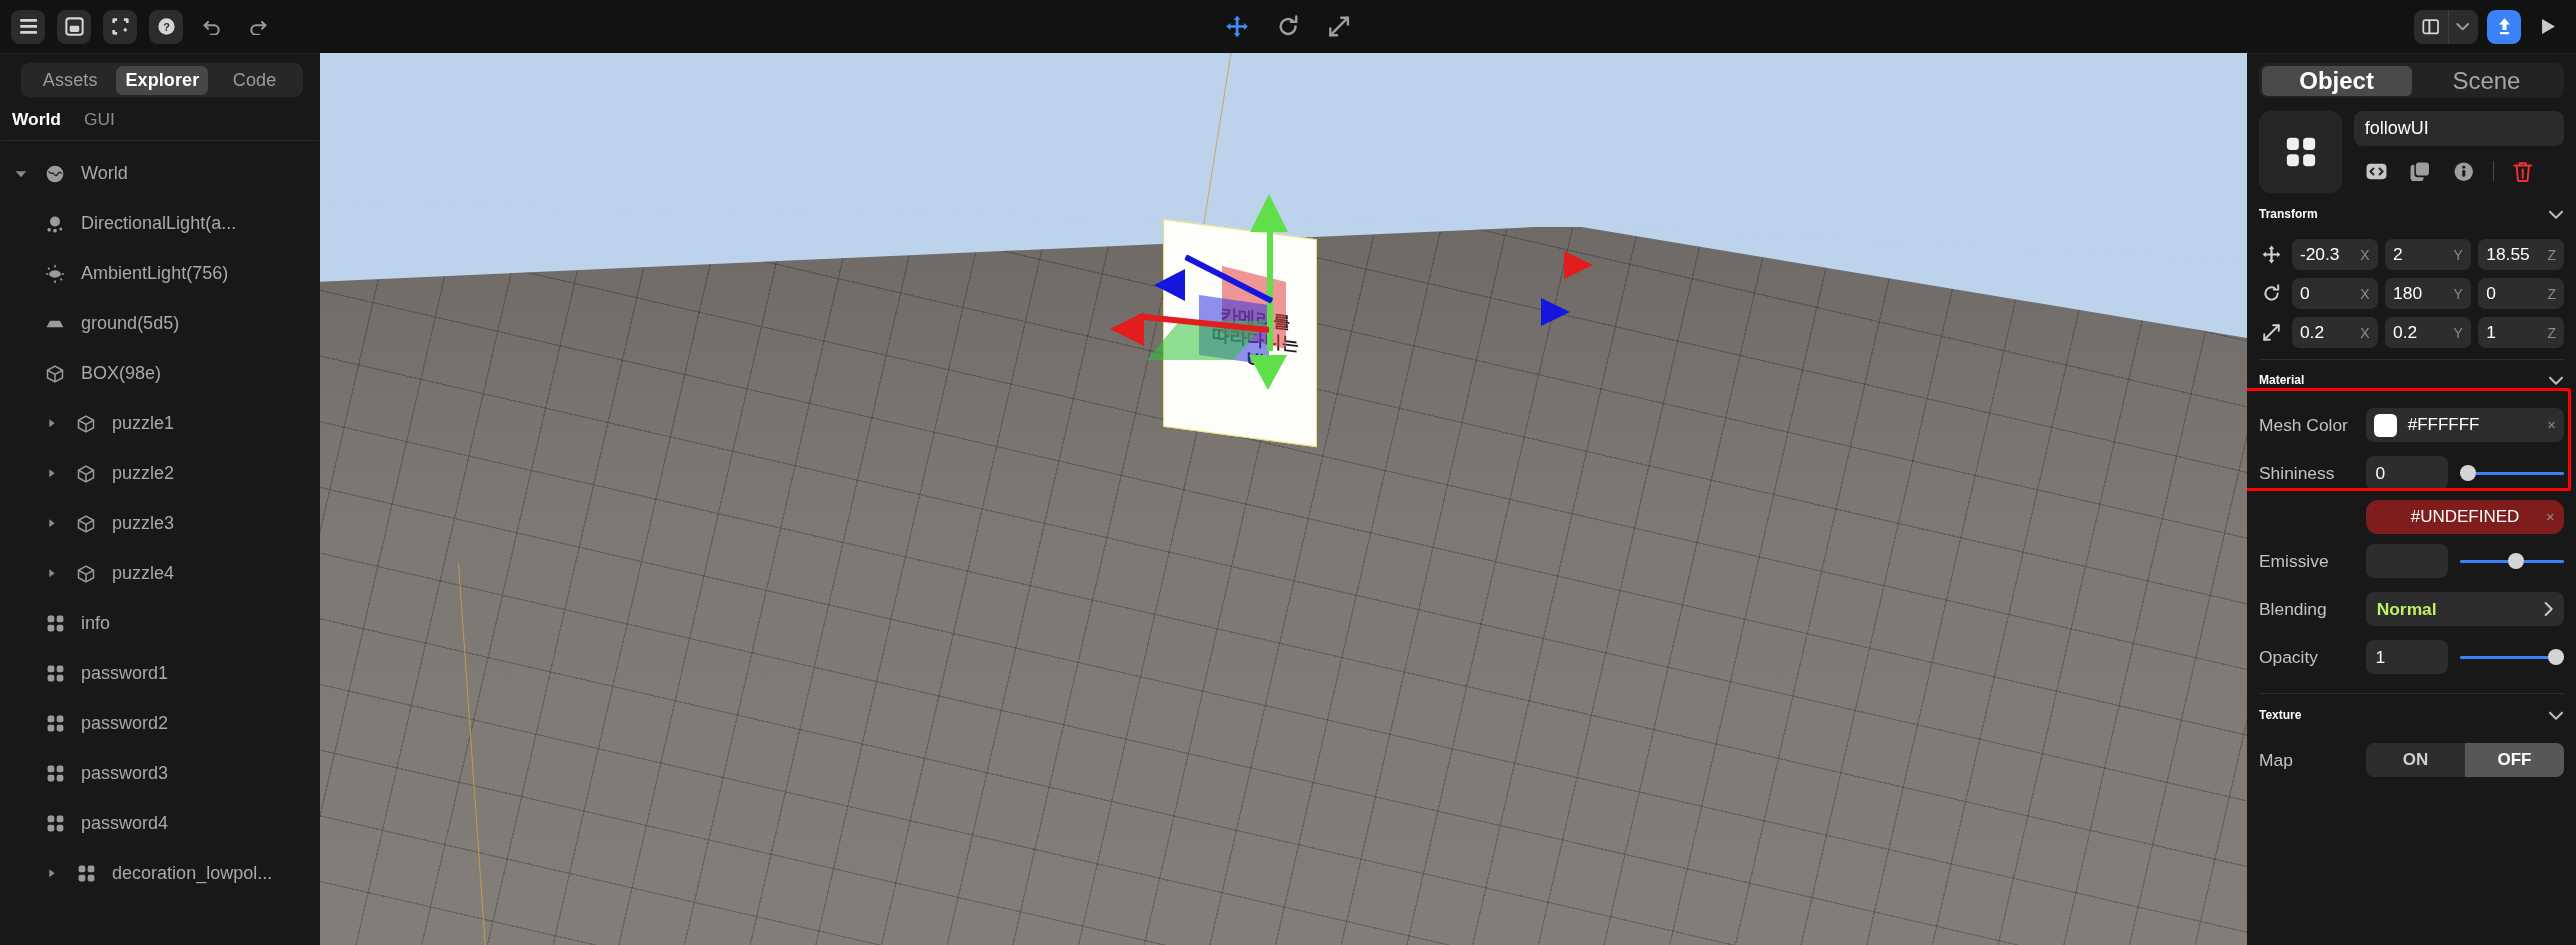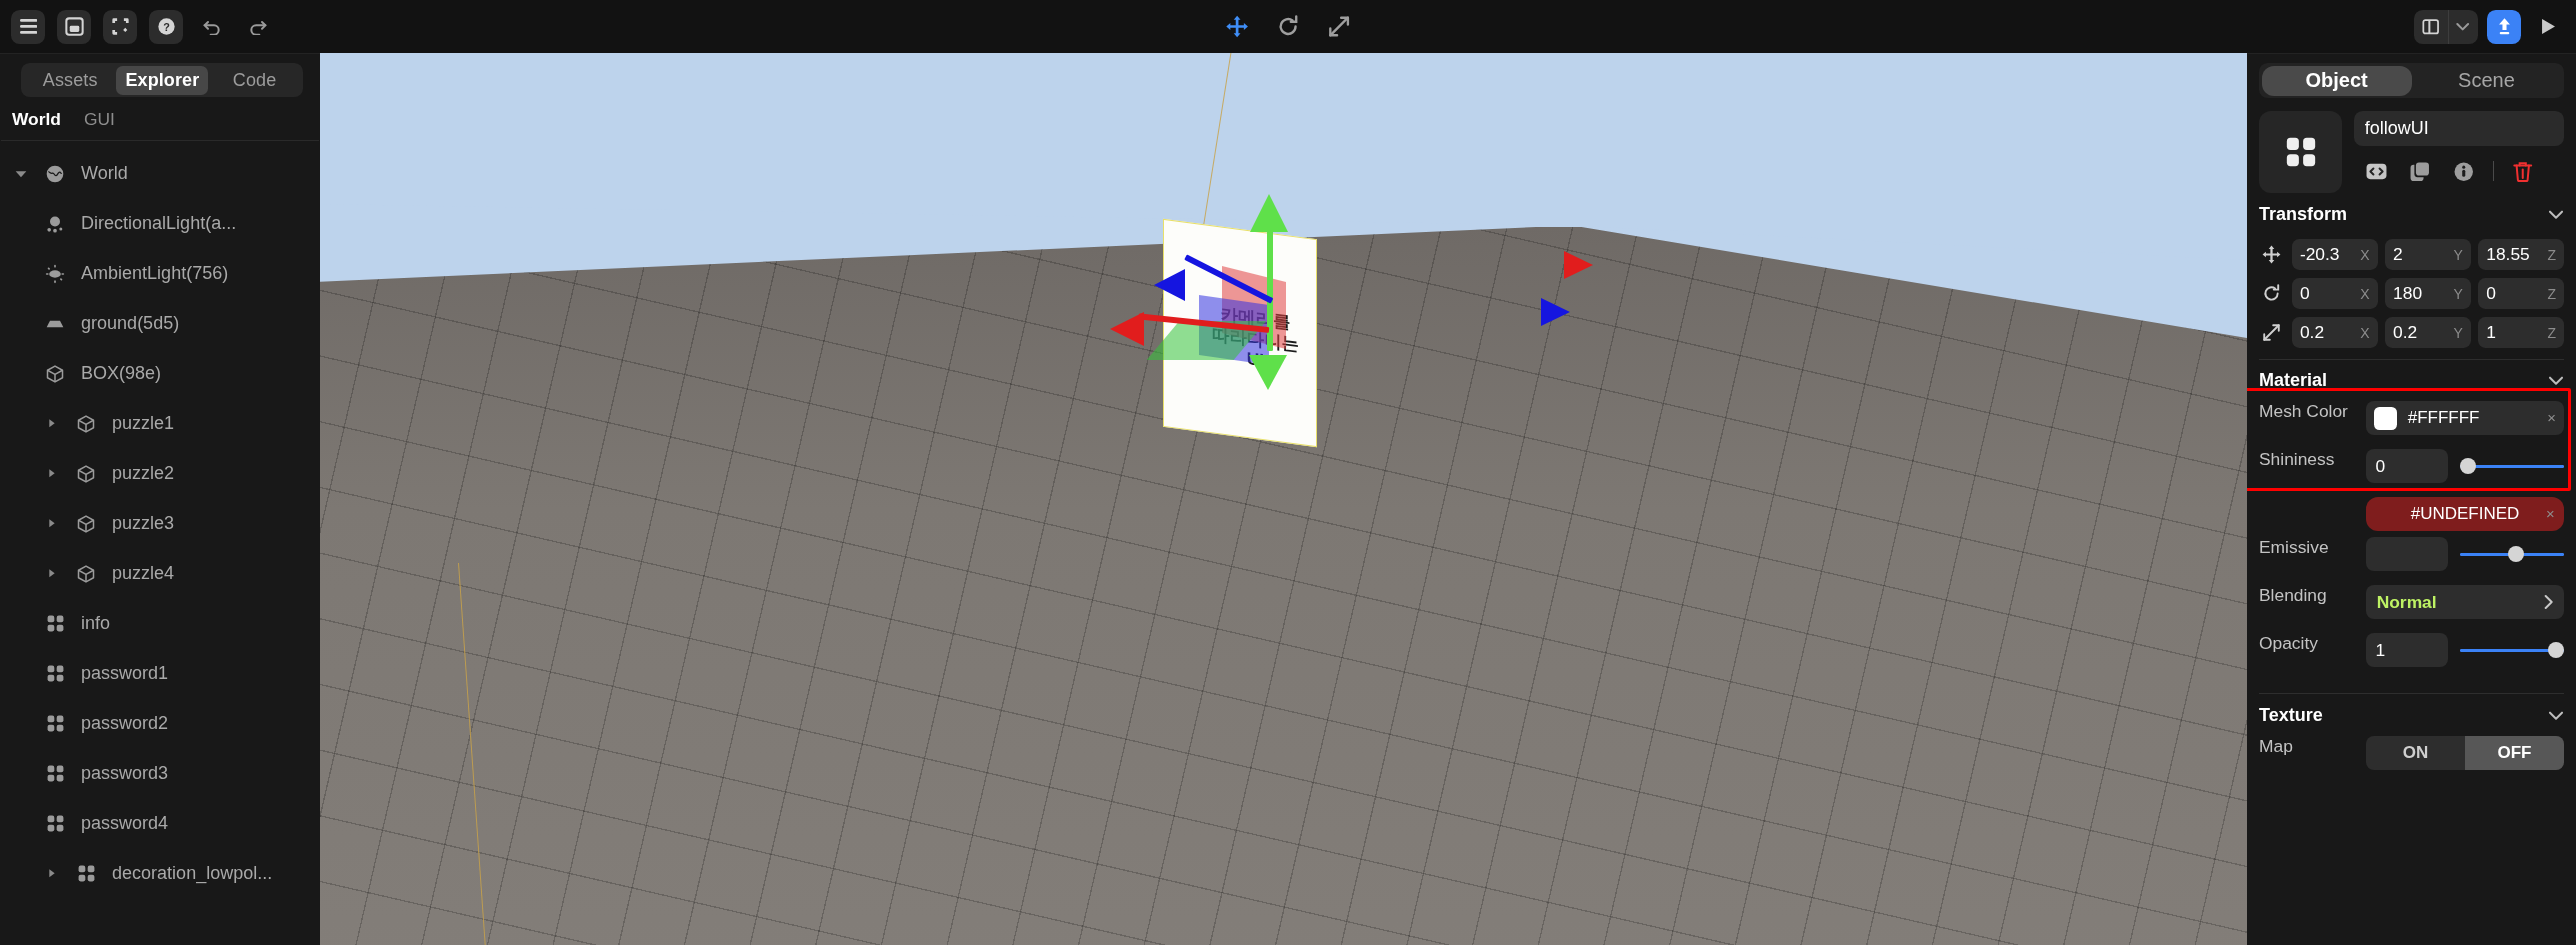--- a/index.html
+++ b/index.html
@@ -169,21 +169,21 @@
     position: absolute; right: 0; top: 53px; width: 329px; height: 892px;
     background: #181818; border-top: 0.7px solid #232323; overflow: hidden;
   }
   .rp-tabs-wrap { padding: 9.4px 12px 0 12px; }
   .rp-tabs {
     display: flex; background: #232323; border-radius: 8.7px; padding: 2.7px;
     height: 35px;
   }
   .rp-tab {
     flex: 1; display: flex; align-items: center; justify-content: center;
-    border-radius: 12px; font-size: 20px; color: #a6a6a6; cursor: pointer;
+    border-radius: 6px; font-size: 24px; color: #a6a6a6; cursor: pointer;
   }
   .rp-tab.active { background: #4a4a4a; color: #ffffff; font-weight: 600; }
 
   .obj-head {
     display: flex; gap: 12px; padding: 12.7px 12px 0 12px; align-items: flex-start;
   }
   .obj-thumb {
     width: 83px; height: 82px; border-radius: 12px; background: #262626;
     display: flex; align-items: center; justify-content: center; color: #efefef;
     cursor: pointer;
@@ -206,37 +206,37 @@
   .redbox {
     position: absolute; left: -21.5px; top: 195px; right: 5.4px; height: 103px;
     border: 3.4px solid #ff0000; border-radius: 2px; pointer-events: none; z-index: 5;
   }
 
   .section { padding: 0 12px; position: relative; }
   .sec-head {
     display: flex; align-items: center; justify-content: space-between;
     height: 42px;
   }
-  .sec-title { font-size: 18px; font-weight: 700; color: #ffffff; }
+  .sec-title { font-size: 12px; font-weight: 700; color: #ffffff; }
   .chev { color: #bdbdbd; cursor: pointer; display: flex; }
 
   .tf-row { display: flex; align-items: center; gap: 7.4px; height: 39px; }
   .tf-icon { width: 25.5px; display: flex; align-items: center; justify-content: center;
              color: #d0d0d0; }
   .tf-field {
     flex: 1; height: 31px; border-radius: 7.4px; background: #2d2d2d;
     display: flex; align-items: center; justify-content: space-between;
     padding: 0 8px; cursor: text;
   }
   .tf-val { font-size: 17.4px; color: #ffffff; }
   .tf-axis { font-size: 14px; color: #8c8c8c; }
 
   .divider { height: 0.7px; background: #2e2e2e; margin: 6.7px 12px 0 12px; }
 
-  .mat-row { display: flex; align-items: flex-start; height: 48px; }
+  .mat-row { display: flex; align-items: center; height: 48px; }
   .mat-label { width: 107px; font-size: 17.4px; color: #c3c3c3; }
   .mat-ctrl { flex: 1; display: flex; align-items: center; gap: 12px; }
   .color-field {
     flex: 1; height: 34px; border-radius: 8px; background: #2d2d2d;
     display: flex; align-items: center; padding: 0 8px; gap: 10.7px; cursor: pointer;
   }
   .swatch { width: 23px; height: 23px; border-radius: 5.4px; background: #ffffff; }
   .hex { flex: 1; font-size: 17px; color: #ffffff; }
   .xbtn { font-size: 14.8px; color: #8e8e8e; cursor: pointer; }
   .num-field {

